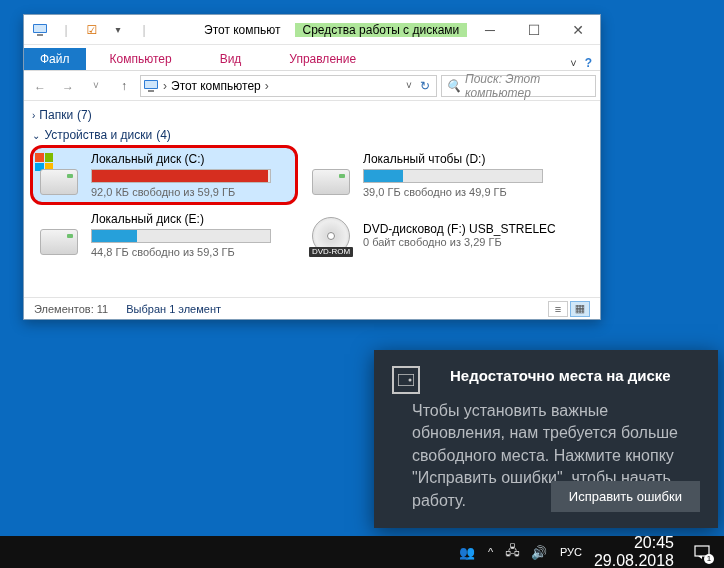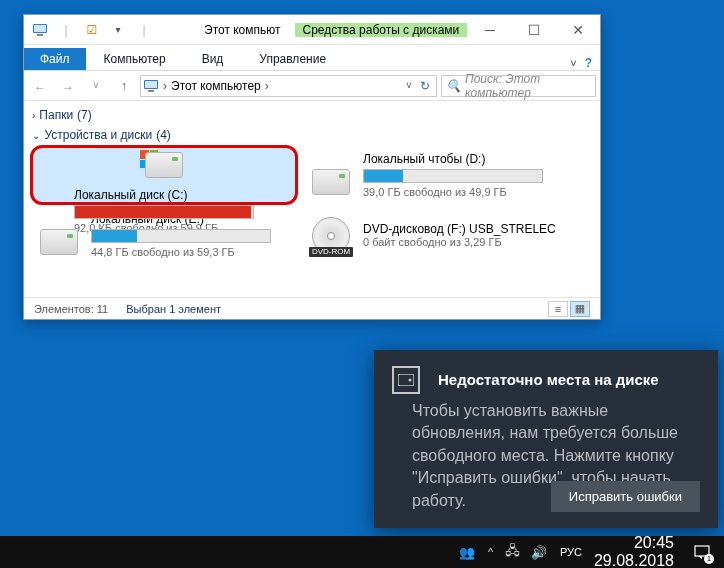--- a/index.html
+++ b/index.html
@@ -68,22 +68,22 @@
     align-items:flex-end;
     border-bottom:1px solid #dcdcdc;
   }
   .tab-file {
     background:#1979ca;
     color:#fff;
     padding: 4px 16px;
     font-size:12px;
   }
   .tab {
-    padding:4px 18px;
-    color:#0f172a;
+    padding:4px 24px;
+    color:#be185d;
     font-size:12px;
   }
   .ribbon .help {
     margin-left:auto;
     display:flex;
     align-items:center;
     gap:8px;
     padding-right:8px;
     color:#3c3c3c;
   }
@@ -147,21 +147,20 @@
     display:flex;
     align-items:center;
     gap:10px;
     padding:4px;
     border:1px solid transparent;
     border-radius:2px;
   }
   .drive.selected {
     background:#cde8ff;
     border:1px solid #7fb8e9;
-    flex-direction:column;
   }
   .drive.highlight-ring {
     outline: 3px solid #e20000;
     outline-offset:-1px;
     border-radius:10px;
   }
   .drive-icon {
     width:44px;height:40px;
     display:flex;align-items:flex-end;justify-content:center;
     position:relative;
@@ -227,21 +226,21 @@
     position:absolute;
     right:6px;
     bottom:40px;
     width:344px;
     height:178px;
     background:#27303a;
     color:#fff;
     padding:16px 18px;
     box-shadow:0 4px 20px rgba(0,0,0,0.5);
   }
-  .toast-header { display:flex;gap:18px;align-items:center; }
+  .toast-header { display:flex;gap:30px;align-items:flex-start; }
   .toast-icon {
     width:28px;height:28px;border:2px solid #c5c5c5;
     display:flex;align-items:center;justify-content:center;
     flex-shrink:0;
   }
   .toast-title { font-size:15px;font-weight:600;color:#fff;line-height:1.3; }
   .toast-body { font-size:16px;color:#b8bcc1;margin-top:6px;line-height:1.4; margin-left:20px;}
   .toast-btn {
     position:absolute;
     right:18px;bottom:16px;

